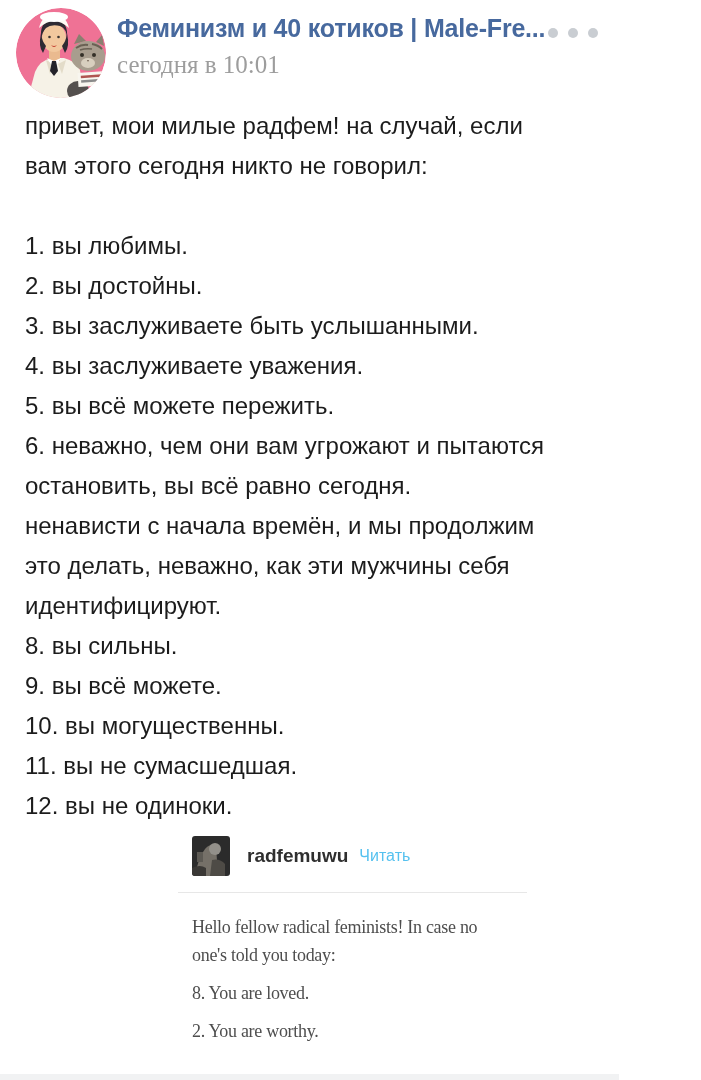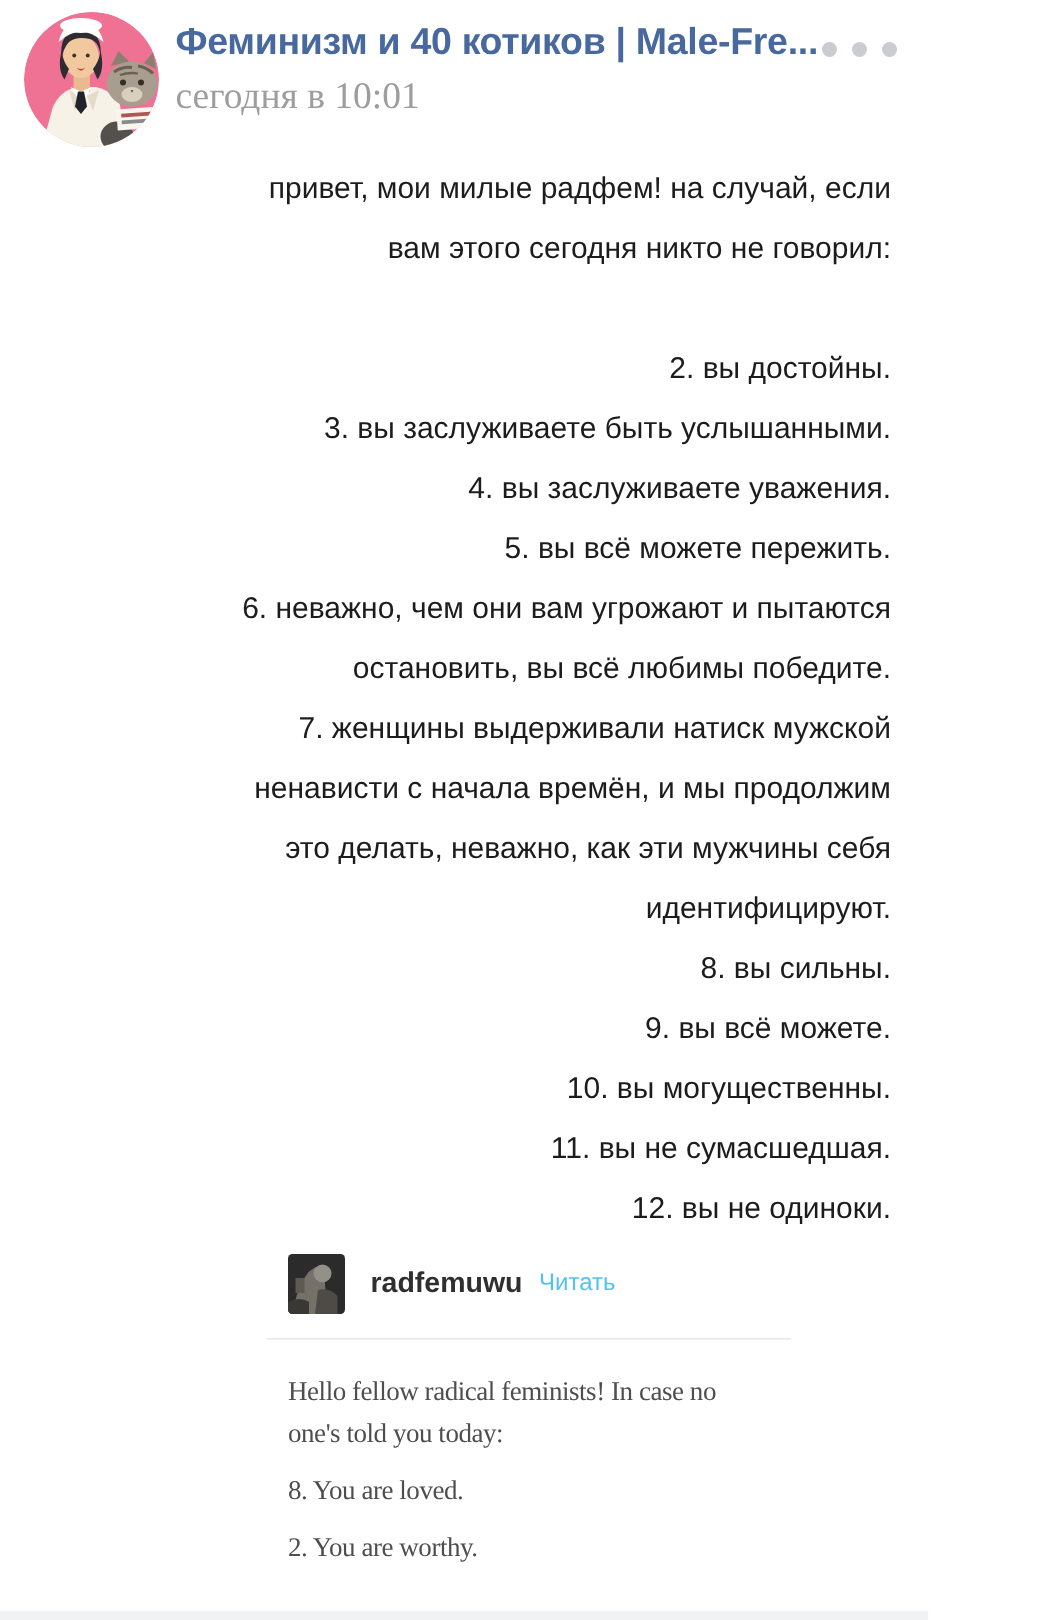--- a/index.html
+++ b/index.html
@@ -42,24 +42,23 @@
   }
   .menu .dots { display: flex; gap: 10px; }
   .menu .dot {
     width: 10px; height: 10px; border-radius: 50%;
     background: var(--ellipsis-gray, #c9cdd2);
   }
 
   
   .post-body { margin: 8px 25px 0 25px; }
   .body-line {
-    font-size: 20px; line-height: 40px;
+    font-size: 24px; line-height: 40px;
     color: var(--body-text, #1c1c1c);
     white-space: nowrap;
-    text-align: right;
   }
 
   
   .embed {
     margin: 10px 0 0 178px;
     width: 349px;
     background: #ffffff;
     cursor: pointer;
   }
   .embed-header { display: flex; align-items: center; padding-left: 14px; height: 40px; }
@@ -154,27 +153,27 @@
           <span class="dot"></span>
           <span class="dot"></span>
       </div>
     </div>
   </div>
 
   <div class="post-body">
       <div class="body-line">привет, мои милые радфем! на случай, если</div>
       <div class="body-line">вам этого сегодня никто не говорил:</div>
       <div class="body-line">&nbsp;</div>
+      <div class="body-line">1. вы любимы.</div>
       <div class="body-line">2. вы достойны.</div>
       <div class="body-line">3. вы заслуживаете быть услышанными.</div>
       <div class="body-line">4. вы заслуживаете уважения.</div>
       <div class="body-line">5. вы всё можете пережить.</div>
       <div class="body-line">6. неважно, чем они вам угрожают и пытаются</div>
-      <div class="body-line">остановить, вы всё любимы победите.</div>
-      <div class="body-line">7. женщины выдерживали натиск мужской</div>
+      <div class="body-line">остановить, вы всё равно сегодня.</div>
       <div class="body-line">ненависти с начала времён, и мы продолжим</div>
       <div class="body-line">это делать, неважно, как эти мужчины себя</div>
       <div class="body-line">идентифицируют.</div>
       <div class="body-line">8. вы сильны.</div>
       <div class="body-line">9. вы всё можете.</div>
       <div class="body-line">10. вы могущественны.</div>
       <div class="body-line">11. вы не сумасшедшая.</div>
       <div class="body-line">12. вы не одиноки.</div>
     </div>
 

